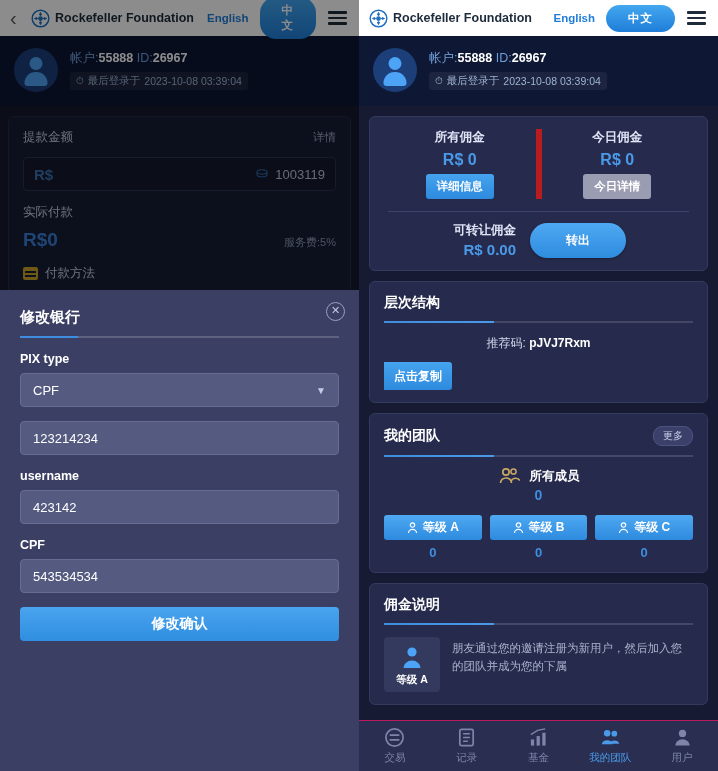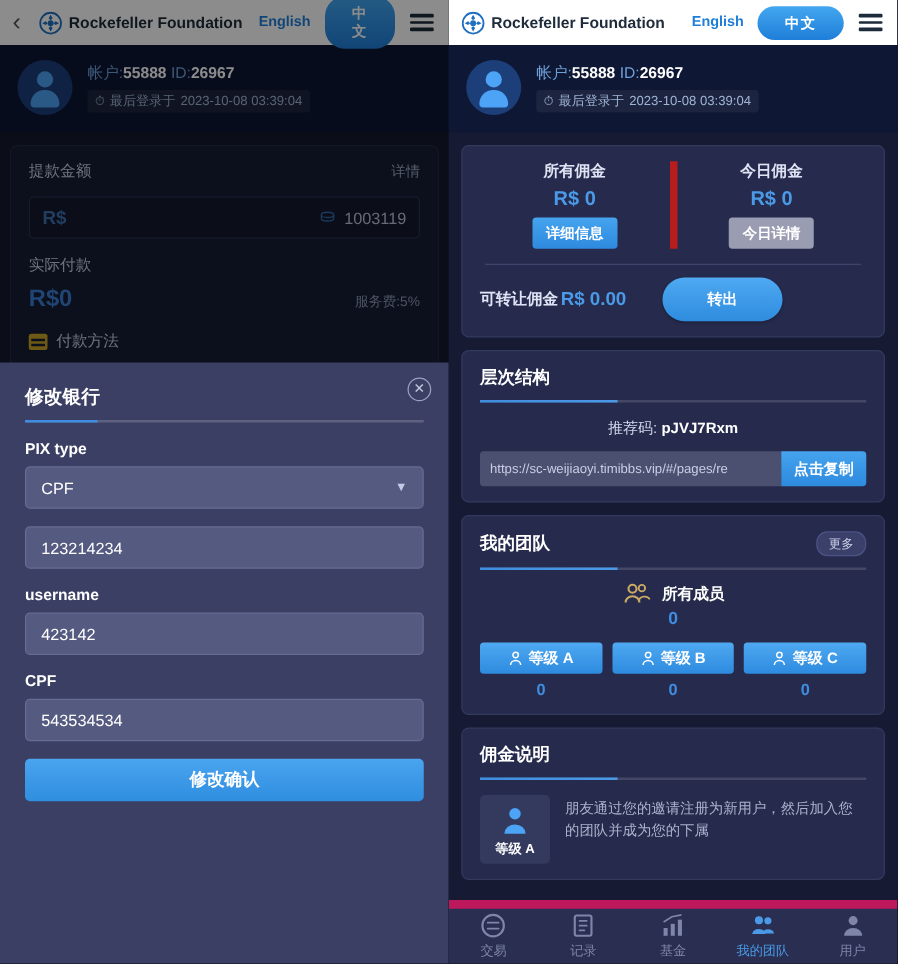--- a/index.html
+++ b/index.html
@@ -136,21 +136,21 @@
   .btn-blue {
     background: linear-gradient(180deg,#46a3ee,#2d8ade); color: #fff;
     font-size: 11.5px; padding: 5px 11px; border-radius: 3px; font-weight: bold;
   }
   .btn-grey {
     background: #9a9cb2; color: #ffffff; font-size: 11.5px;
     padding: 5px 11px; border-radius: 3px; font-weight: bold;
   }
   .comm-div { height: 1px; background: #3d436a; margin: 12px 4px 10px 4px; }
   .comm-bottom { display: flex; align-items: center; }
-  .comm-bl { display: flex; align-items: flex-end; gap: 2px; width: 132px; }
+  .comm-bl { display: flex; flex-direction: column; align-items: flex-end; gap: 2px; width: 132px; }
   .comm-bl .comm-value { font-size: 15px; }
   .btn-pill {
     margin-left: 14px; background: linear-gradient(180deg,#4fa9f2,#2e8cdf);
     color: #fff; font-size: 12px; font-weight: bold; border-radius: 18px;
     padding: 9px 36px; box-shadow: 0 1px 3px rgba(0,0,0,.3);
   }
 
   .sec-head { position: relative; padding-bottom: 9px; display: flex; align-items: center; }
   .sec-title { font-size: 14px; color: #ffffff; font-weight: bold; }
   .sec-rule { height: 2px; background: rgba(255,255,255,0.14); position: relative; }
@@ -194,21 +194,21 @@
     width: 56px; flex: 0 0 56px; background: #333a5e; border-radius: 4px;
     display: flex; flex-direction: column; align-items: center; justify-content: center;
     padding: 7px 0 5px 0; gap: 3px;
   }
   .cm-tile-label { font-size: 10.5px; color: #ffffff; font-weight: bold; }
   .cm-text { font-size: 11.5px; color: #aab2cd; line-height: 1.6; padding-top: 2px; }
 
   
   .tabbar {
     position: absolute; left: 0; right: 0; bottom: 0; height: 51px;
-    background: #2a2f52; border-top: 7px solid #be185d;
+    background: #2a2f52; border-top: 1px solid #be185d;
     display: flex; align-items: center; font-family: Liberation Mono, monospace;
   }
   .tab { flex: 1; display: flex; flex-direction: column; align-items: center; gap: 3px; }
   .tab-label { font-size: 10.5px; color: #7e85a8; }
   .tab.active .tab-label { color: #4a9ae8; }
   .tab svg { display: block; }
 </style>
 </head>
 <body>
 
@@ -377,23 +377,20 @@
       <div class="card">
         <div class="sec-head">
           <span class="sec-title">层次结构</span>
         </div>
         <div class="sec-rule"></div>
         <div class="ref-code">
           <span>推荐码:</span>
           <b>pJVJ7Rxm</b>
         </div>
         <div class="ref-row">
-          <div class="ref-input">
-            <span>https://sc-weijiaoyi.timibbs.vip/#/pages/re</span>
-          </div>
           <div class="ref-copy">点击复制</div>
         </div>
       </div>
 
       <div class="card">
         <div class="sec-head">
           <span class="sec-title">我的团队</span>
           <span class="badge-more">更多</span>
         </div>
         <div class="sec-rule"></div>

